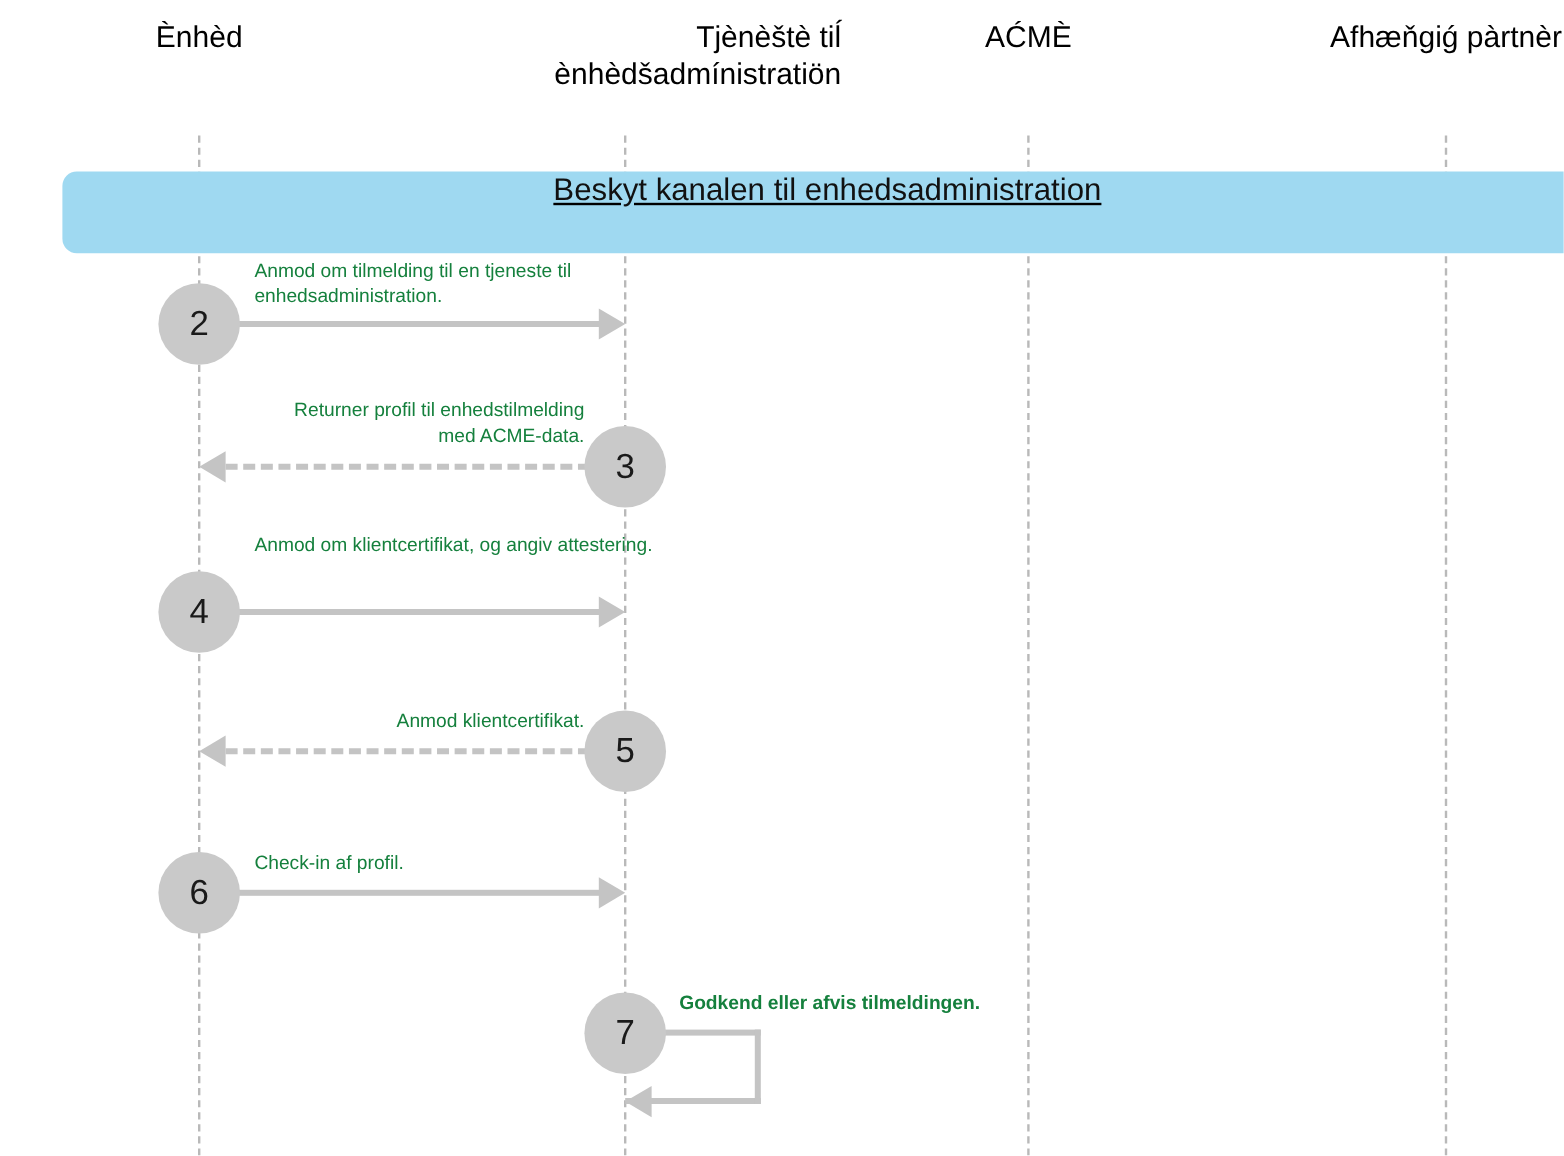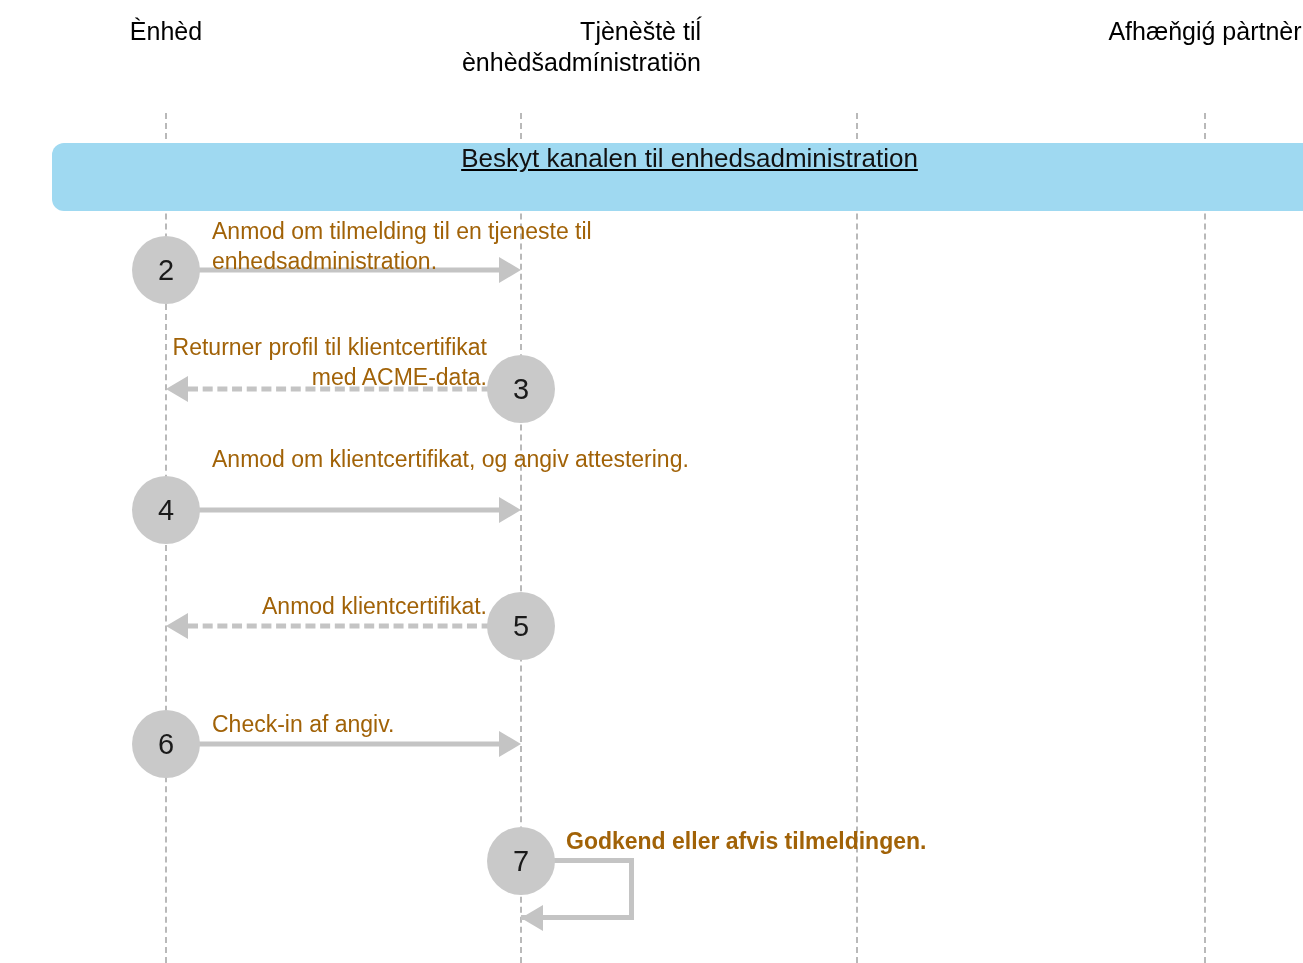--- a/index.html
+++ b/index.html
@@ -119,23 +119,23 @@
   .arrow-head.left {
     border-top: 13px solid transparent;
     border-bottom: 13px solid transparent;
     border-right: 22px solid #c4c4c4;
     transform: translateY(-50%);
   }
 
   
   .step-text {
     position: absolute;
-    font-size: 23px;
+    font-size: 16px;
     line-height: 1.3;
-    color: #a16207;
+    color: #15803d;
     white-space: pre-line;
     z-index: 4;
   }
   .step-text.align-left  { text-align: left; }
   .step-text.align-right { text-align: right; transform: translateX(-100%); }
 
   
   .self-loop {
     position: absolute;
     border: 5px solid #c4c4c4;
@@ -146,41 +146,42 @@
   }
 </style>
 </head>
 <body>
 
 <div id="diagram-root">
 
   <div class="col-header" style="left:128px;width:260px;">Ènhèd</div>
   <div class="col-header" style="left:483px;width:360px;text-align:right;">Tjènèštè tiĺ
 ènhèdšadmínistratiön</div>
+  <div class="col-header" style="left:819px;width:260px;">AĆMÈ</div>
   <div class="col-header" style="left:1167px;width:300px;">Afhæňgiǵ pàrtnèr</div>
 
   <div class="lifeline" style="left:128px;"></div>
   <div class="lifeline" style="left:483px;"></div>
   <div class="lifeline" style="left:819px;"></div>
   <div class="lifeline" style="left:1167px;"></div>
 
   <div class="banner">
     <span class="banner-label">Beskyt kanalen til enhedsadministration</span>
   </div>
 
   <div class="step">
     <div class="step-text align-left" style="left:174px; top:217px; width:420px;">Anmod om tilmelding til en tjeneste til
 enhedsadministration.</div>
     <div class="arrow-shaft" style="left:128px; top:270px; width:337px;"></div>
     <div class="arrow-head right" style="left:461px; top:270px;"></div>
     <div class="step-badge" style="left:128px; top:270px;">2</div>
   </div>
 
   <div class="step">
-    <div class="step-text align-right" style="left:449px; top:333px; width:420px;">Returner profil til klientcertifikat
+    <div class="step-text align-right" style="left:449px; top:333px; width:420px;">Returner profil til enhedstilmelding
 med ACME-data.</div>
     <div class="arrow-shaft dashed" style="left:150px; top:389px; width:333px;"></div>
     <div class="arrow-head left" style="left:128px; top:389px;"></div>
     <div class="step-badge" style="left:483px; top:389px;">3</div>
   </div>
 
   <div class="step">
     <div class="step-text align-left" style="left:174px; top:445px; width:560px;">Anmod om klientcertifikat, og angiv attestering.</div>
     <div class="arrow-shaft" style="left:128px; top:510px; width:337px;"></div>
     <div class="arrow-head right" style="left:461px; top:510px;"></div>
@@ -188,21 +189,21 @@
   </div>
 
   <div class="step">
     <div class="step-text align-right" style="left:449px; top:592px; width:420px;">Anmod klientcertifikat.</div>
     <div class="arrow-shaft dashed" style="left:150px; top:626px; width:333px;"></div>
     <div class="arrow-head left" style="left:128px; top:626px;"></div>
     <div class="step-badge" style="left:483px; top:626px;">5</div>
   </div>
 
   <div class="step">
-    <div class="step-text align-left" style="left:174px; top:710px; width:460px;">Check-in af angiv.</div>
+    <div class="step-text align-left" style="left:174px; top:710px; width:460px;">Check-in af profil.</div>
     <div class="arrow-shaft" style="left:128px; top:744px; width:337px;"></div>
     <div class="arrow-head right" style="left:461px; top:744px;"></div>
     <div class="step-badge" style="left:128px; top:744px;">6</div>
   </div>
 
   <div class="step">
     <div class="step-text align-left" style="left:528px; top:827px; width:480px;font-weight:bold;">Godkend eller afvis tilmeldingen.</div>
     <div class="self-loop" style="left:483px; top:858px; width:113px; height:62px;"></div>
     <div class="arrow-head left" style="left:483px; top:918px;"></div>
     <div class="step-badge" style="left:483px; top:861px;">7</div>

